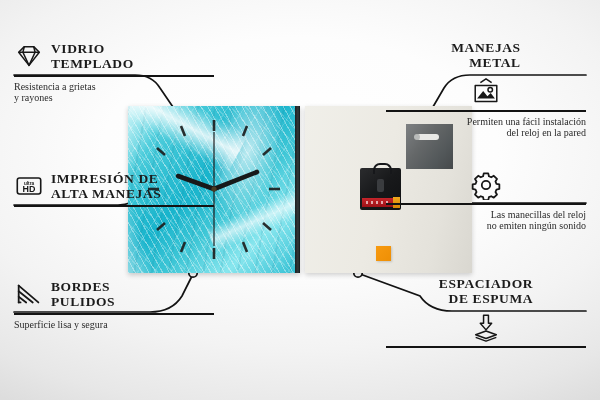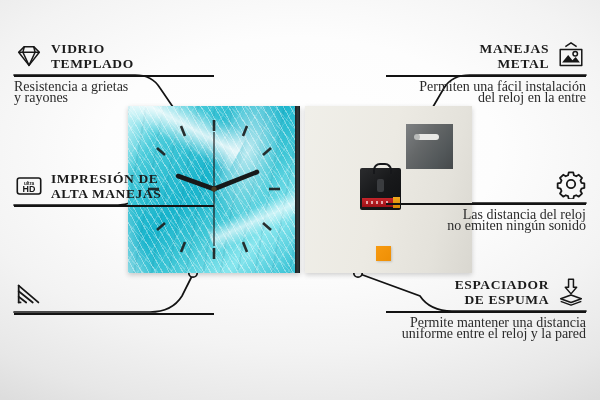--- a/index.html
+++ b/index.html
@@ -200,40 +200,40 @@
   .feature.left  { text-align: left; }
   .feature.right { text-align: right; }
 
   .f-head {
     display: flex;
     align-items: center;
     gap: 7px;
     min-height: 32px;
   }
   .feature.left  .f-head { justify-content: flex-start; }
-  .feature.right .f-head { justify-content: flex-end; flex-direction: row; }
+  .feature.right .f-head { justify-content: flex-end; flex-direction: column; }
 
   .f-title {
     font-family: "Liberation Serif", serif;
     font-weight: bold;
     font-size: 13.5px;
     line-height: 15px;
     letter-spacing: .6px;
     color: #1b1b1b;
     white-space: pre-line;
   }
   .f-rule {
     height: 1.6px;
     background: #131313;
     margin-top: 3px;
     width: 100%;
   }
   .f-sub {
     font-family: "Liberation Serif", serif;
-    font-size: 14px;
+    font-size: 10px;
     line-height: 11.6px;
     color: #2b2b2b;
     margin-top: 4px;
     white-space: pre-line;
   }
   .f-icon {
     width: 30px;
     height: 30px;
     flex: 0 0 30px;
     display: block;
@@ -366,64 +366,65 @@
     <div class="f-head">
       <svg class="f-icon" viewBox="0 0 32 32" xmlns="http://www.w3.org/2000/svg">
         <g stroke="#171717" stroke-width="1.9" stroke-linecap="round">
           <line x1="5" y1="7" x2="26" y2="25"></line>
           <line x1="5" y1="13" x2="20" y2="25"></line>
           <line x1="5" y1="19" x2="13" y2="25"></line>
           <line x1="5" y1="25" x2="7" y2="25"></line>
           <line x1="5" y1="7" x2="5" y2="25"></line>
         </g>
       </svg>
-    </div>
-    <div class="f-rule"></div>
+      <div class="f-title">BORDES
+PULIDOS</div>
+    </div>
+    <div class="f-rule"></div>
+    <div class="f-sub">Superficie lisa y segura</div>
   </div>
 
   <div class="feature right" id="feat-manejas">
     <div class="f-head">
       <div class="f-title">MANEJAS
 METAL</div>
       <svg class="f-icon" viewBox="0 0 32 32" xmlns="http://www.w3.org/2000/svg">
         <g fill="none" stroke="#171717" stroke-width="1.6" stroke-linejoin="round">
           <path d="M10 6 L16 2 L22 6"></path>
           <rect x="4.5" y="9" width="23" height="17"></rect>
           <path d="M6.5 23 L13 15 L17.5 20.5 L21 17 L25.5 23 Z" fill="#171717" stroke="none"></path>
           <circle cx="20.5" cy="13.5" r="2.4"></circle>
         </g>
       </svg>
     </div>
     <div class="f-rule"></div>
     <div class="f-sub">Permiten una fácil instalación
-del reloj en la entre</div>
+del reloj en la pared</div>
   </div>
 
   <div class="feature right" id="feat-mecanismo">
     <div class="f-head">
       <svg class="f-icon" viewBox="0 0 32 32" xmlns="http://www.w3.org/2000/svg">
         <path fill="none" stroke="#171717" stroke-width="1.9" stroke-linejoin="round" d="M13.6 3.6 h4.8 l.7 3.1 2.5 1.05 2.7-1.6 3.4 3.4 -1.6 2.7 1.05 2.5 3.1 .7 v4.8 l-3.1 .7 -1.05 2.5 1.6 2.7 -3.4 3.4 -2.7-1.6 -2.5 1.05 -.7 3.1 h-4.8 l-.7-3.1 -2.5-1.05 -2.7 1.6 -3.4-3.4 1.6-2.7 -1.05-2.5 -3.1-.7 v-4.8 l3.1-.7 1.05-2.5 -1.6-2.7 3.4-3.4 2.7 1.6 2.5-1.05 Z"></path>
         <circle cx="16" cy="16" r="4.5" fill="none" stroke="#171717" stroke-width="1.9"></circle>
       </svg>
     </div>
     <div class="f-rule"></div>
-    <div class="f-sub">Las distancia del reloj
+    <div class="f-sub">Las manecillas del reloj
 no emiten ningún sonido</div>
   </div>
 
   <div class="feature right" id="feat-espaciador">
     <div class="f-head">
       <div class="f-title">ESPACIADOR
 DE ESPUMA</div>
       <svg class="f-icon" viewBox="0 0 32 32" xmlns="http://www.w3.org/2000/svg">
         <g fill="none" stroke="#171717" stroke-width="1.6" stroke-linejoin="round">
           <path d="M13.4 2.5 h5.2 v8.5 h3.4 L16 18 L9.9 11 h3.5 Z"></path>
           <path d="M16 19.2 L27 23.2 L16 27.2 L5 23.2 Z"></path>
           <path d="M5 26 L16 30 L27 26"></path>
         </g>
       </svg>
     </div>
     <div class="f-rule"></div>
-    <div class="f-sub">Permite mantener una distancia
-uniforme entre el reloj y la pared</div>
   </div>
 
 </div>
 
 </body></html>

